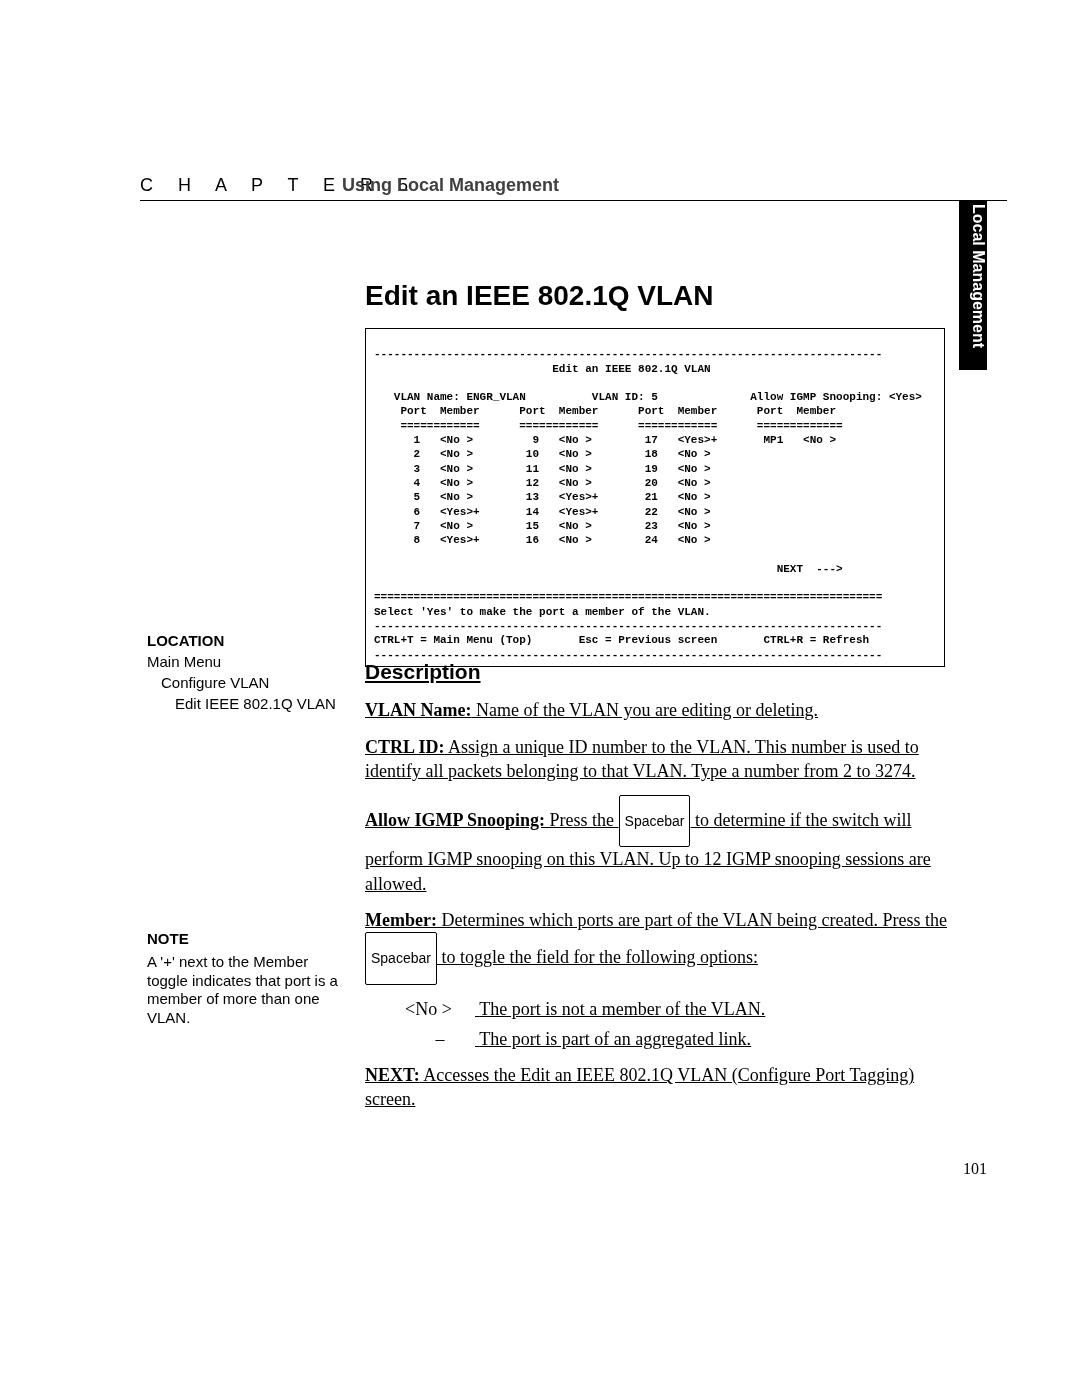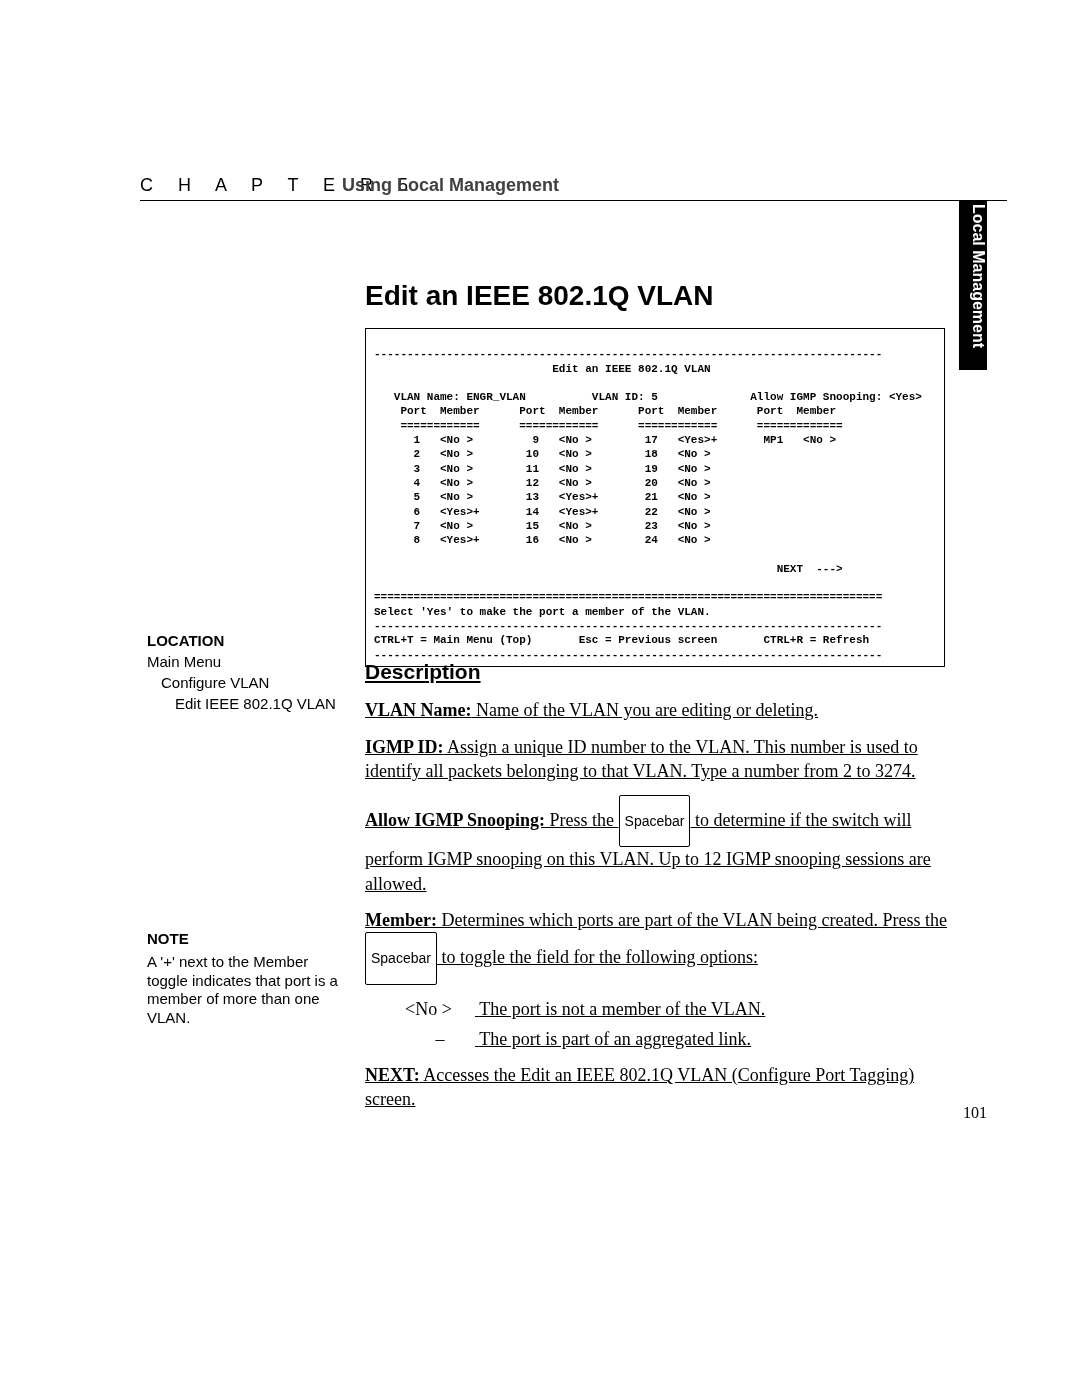--- a/index.html
+++ b/index.html
@@ -123,21 +123,21 @@
     font-family: Arial, Helvetica, sans-serif;
     font-size: 14px;
     padding: 16px 5px;
     line-height: 1.3;
   }
   .opt-row { margin: 0 0 6px 40px; }
   .opt-key { display:inline-block; width:70px; }
   .page-num {
     position: absolute;
     right: 120px;
-    top: 1104px;
+    top: 1160px;
     font-family: "Times New Roman", Times, serif;
     font-size: 16px;
   }
 </style>
 </head>
 <body>
 
 <div class="page">
 
   <div class="chapter-header">C H A P T E R  5</div>
@@ -184,21 +184,21 @@
   </div>
 
   <div class="desc-col" style="top:658px;text-decoration:underline;">
     <div class="desc-heading">Description</div>
 
     <p class="desc-p">
       <b>VLAN Name:</b><span> Name of the VLAN you are editing or deleting.</span>
     </p>
 
     <p class="desc-p">
-      <b>IGMP ID:</b><span> Assign a unique ID number to the VLAN. This number is used to identify all packets belonging to that VLAN. Type a number from 2 to 3274.</span>
+      <b>CTRL ID:</b><span> Assign a unique ID number to the VLAN. This number is used to identify all packets belonging to that VLAN. Type a number from 2 to 3274.</span>
     </p>
 
     <p class="desc-p">
       <b>Allow IGMP Snooping:</b><span> Press the </span><span class="kbd">Spacebar</span><span> to determine if the switch will perform IGMP snooping on this VLAN. Up to 12 IGMP snooping sessions are allowed.</span>
     </p>
 
     <p class="desc-p">
       <b>Member:</b><span> Determines which ports are part of the VLAN being created. Press the </span><span class="kbd">Spacebar</span><span> to toggle the field for the following options:</span>
     </p>
 

